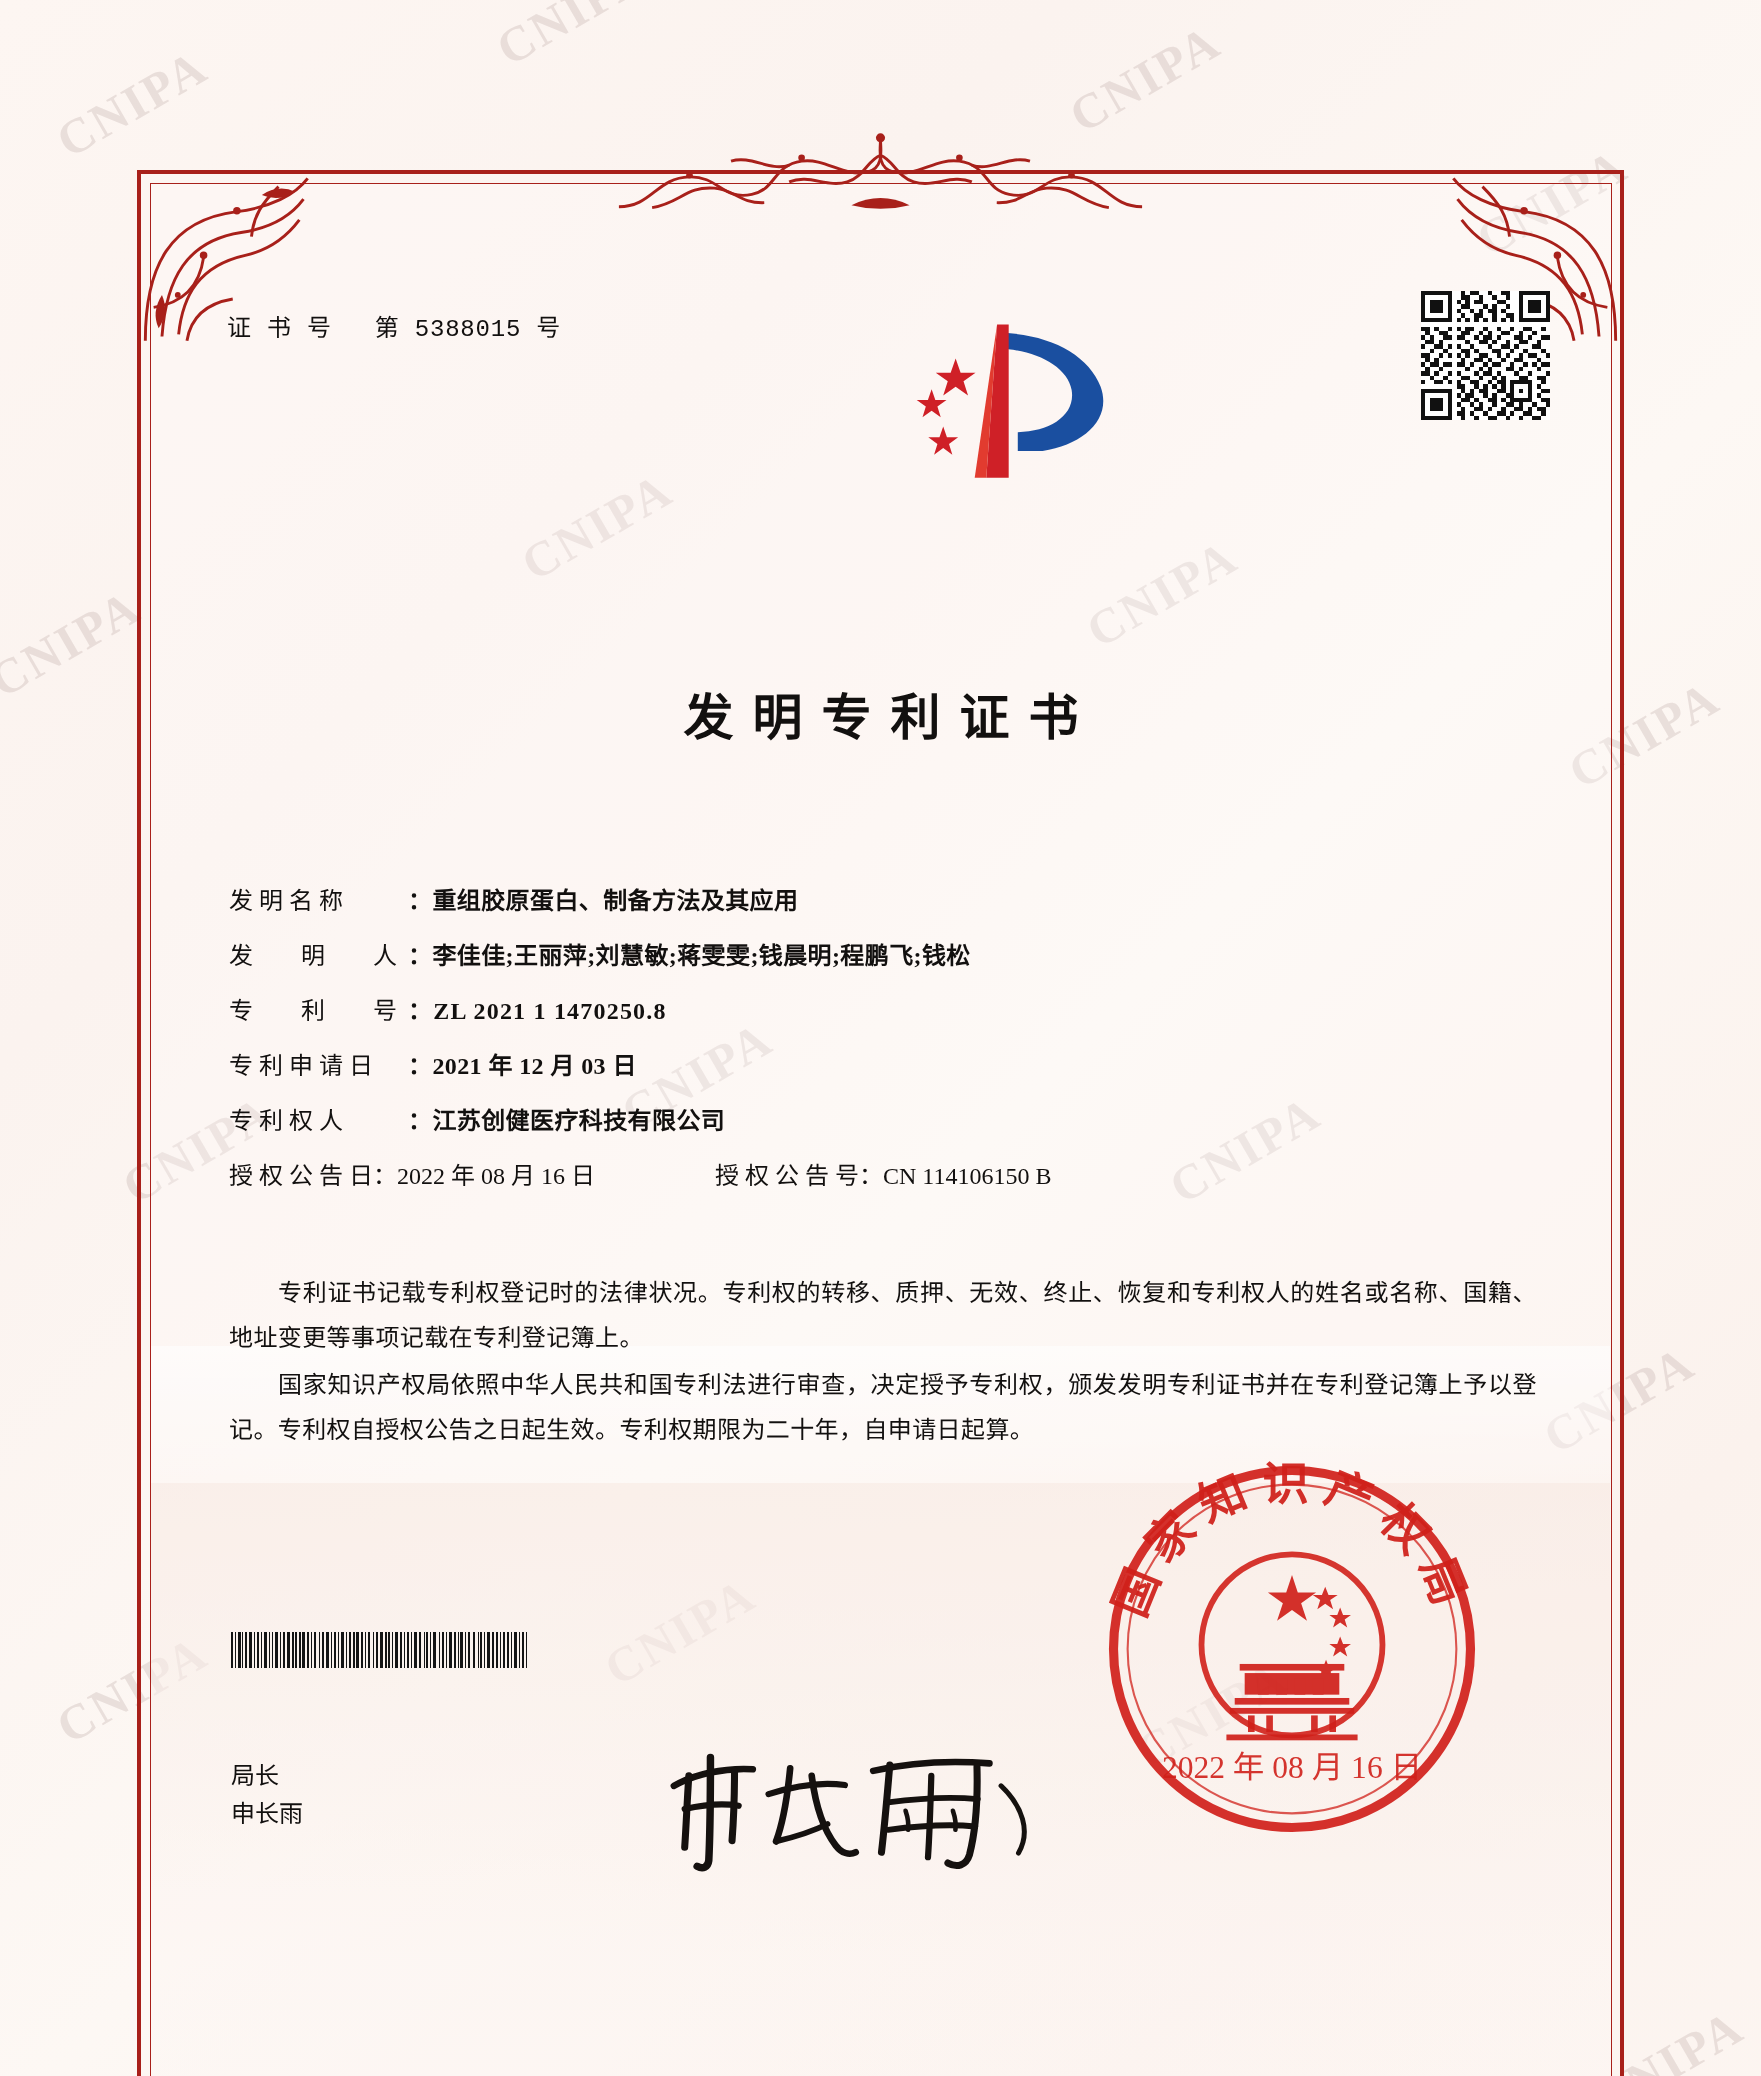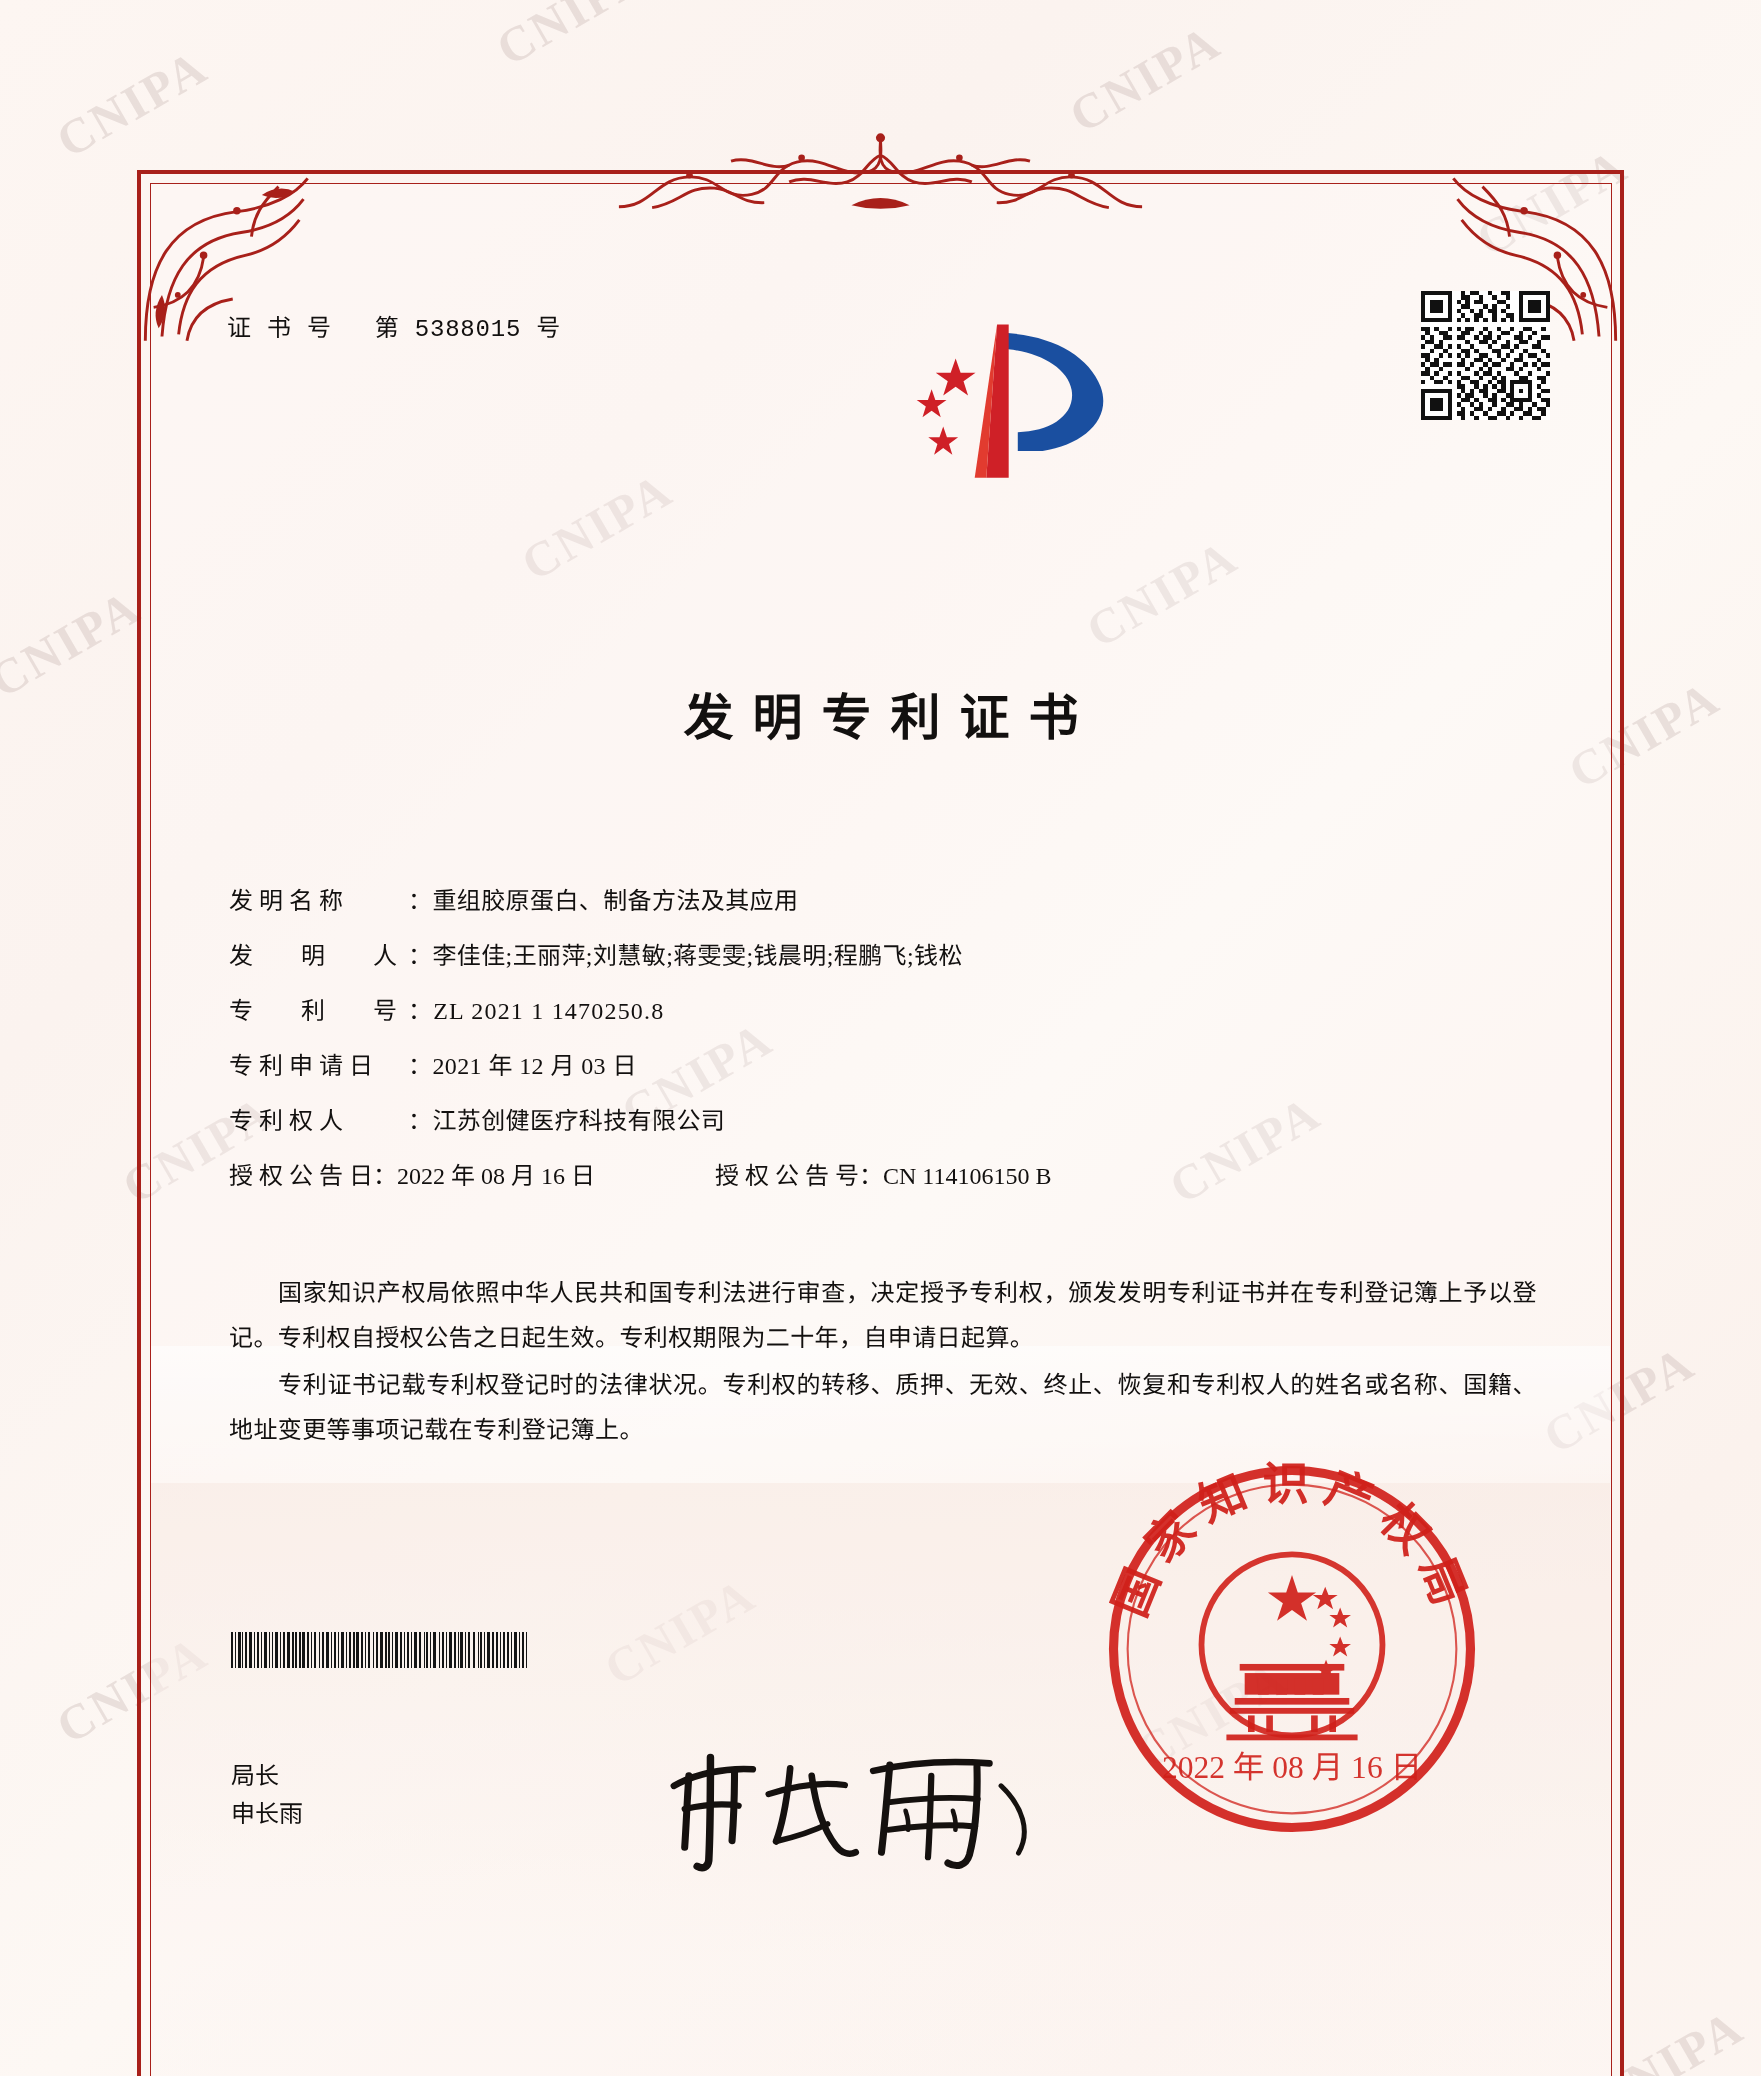--- a/index.html
+++ b/index.html
@@ -151,20 +151,21 @@
     white-space: nowrap;
   }
   .field-label {
     display: inline-block;
     width: 179px;
     letter-spacing: 0;
   }
   .field-value {
     display: inline;
     letter-spacing: 0.4px;
+    font-weight: bold;
   }
   .mono-ish { font-family: "Liberation Serif", "DejaVu Serif", serif; letter-spacing: 1.2px; margin-top: 9px; }
 
   .pub-row { height: 55px; white-space: nowrap; }
   .pub-gap { display: inline-block; width: 120px; }
 
   
   .paras {
     position: absolute;
     left: 79px;
@@ -603,22 +604,22 @@
       </div>
       <div class="field-row">
         <span class="field-label">专 利 权 人</span><span class="field-value">：江苏创健医疗科技有限公司</span>
       </div>
       <div class="pub-row">
         <span>授 权 公 告 日</span><span>：2022 年 08 月 16 日</span><span class="pub-gap"></span><span>授 权 公 告 号</span><span>：CN 114106150 B</span>
       </div>
     </div>
 
     <div class="paras">
+      <p>专利证书记载专利权登记时的法律状况。专利权的转移、质押、无效、终止、恢复和专利权人的姓名或名称、国籍、地址变更等事项记载在专利登记簿上。</p>
       <p>国家知识产权局依照中华人民共和国专利法进行审查，决定授予专利权，颁发发明专利证书并在专利登记簿上予以登记。专利权自授权公告之日起生效。专利权期限为二十年，自申请日起算。</p>
-      <p>专利证书记载专利权登记时的法律状况。专利权的转移、质押、无效、终止、恢复和专利权人的姓名或名称、国籍、地址变更等事项记载在专利登记簿上。</p>
     </div>
 
     <div class="barcode">
       <svg width="332" height="36" viewBox="0 0 800 86" xmlns="http://www.w3.org/2000/svg" shape-rendering="crispEdges">
         <g fill="#141414">
           <rect x="0" y="0" width="5" height="86"></rect>
             <rect x="9" y="0" width="3" height="86"></rect>
           <rect x="16" y="0" width="7" height="86"></rect>
             <rect x="27" y="0" width="3" height="86"></rect>
           <rect x="34" y="0" width="4" height="86"></rect>

